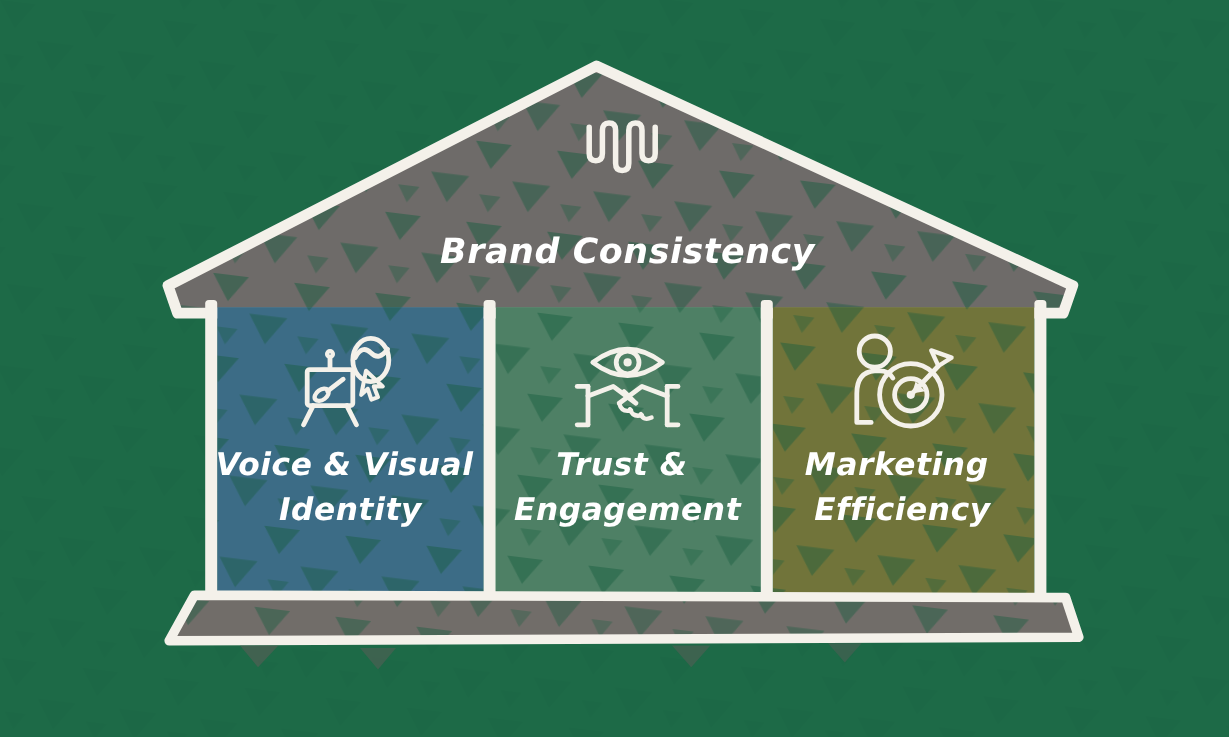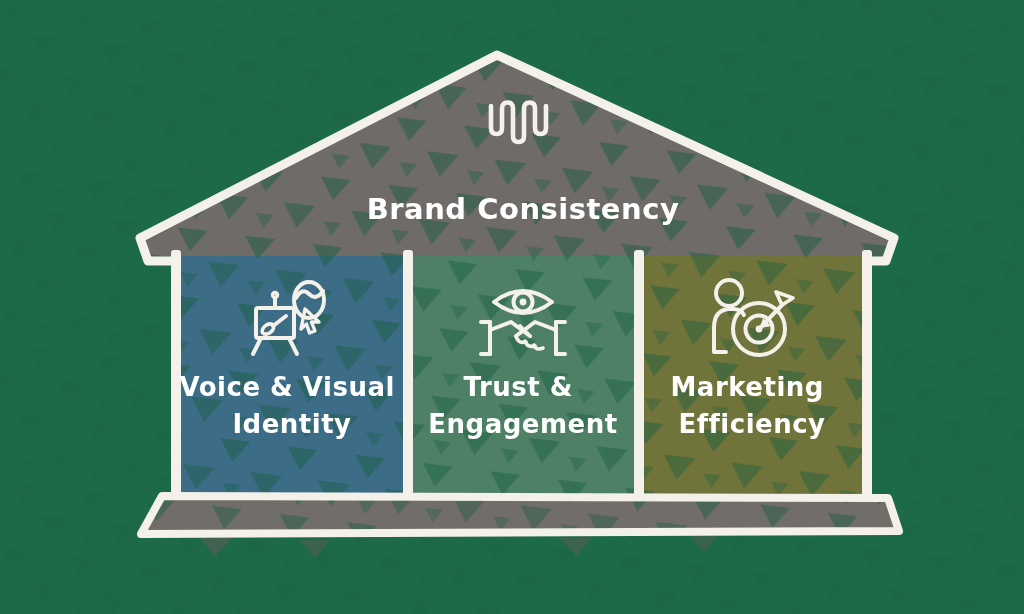--- a/index.html
+++ b/index.html
@@ -1,21 +1,21 @@
 <!DOCTYPE html>
 <html><head>
 <meta charset="utf-8">
 <style>
   html,body{margin:0;padding:0;}
   body{
     width:1024px;height:614px;overflow:hidden;
     background:#1d6a47;
     font-family:"DejaVu Sans","Liberation Sans",sans-serif;
   }
-  .stage{position:relative;width:1024px;height:486px;}
+  .stage{position:relative;width:1024px;height:486px;font-style:italic;}
   svg text{
     font-family:"DejaVu Sans","Liberation Sans",sans-serif;
     font-weight:bold;
     fill:#ffffff;
     letter-spacing:0.5px;
   }
   .title-text{font-size:29px;}
   .pillar-text{font-size:26px;}
   .line-icon{stroke:#f4f1ea;fill:none;stroke-linecap:round;stroke-linejoin:round;}
 </style>

